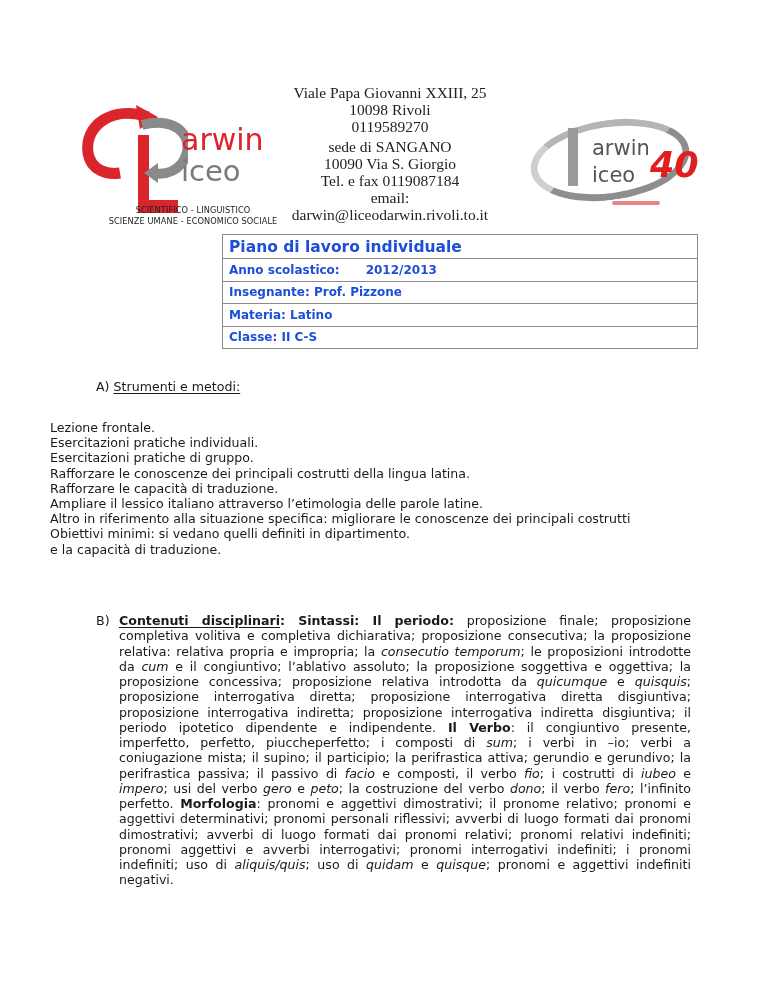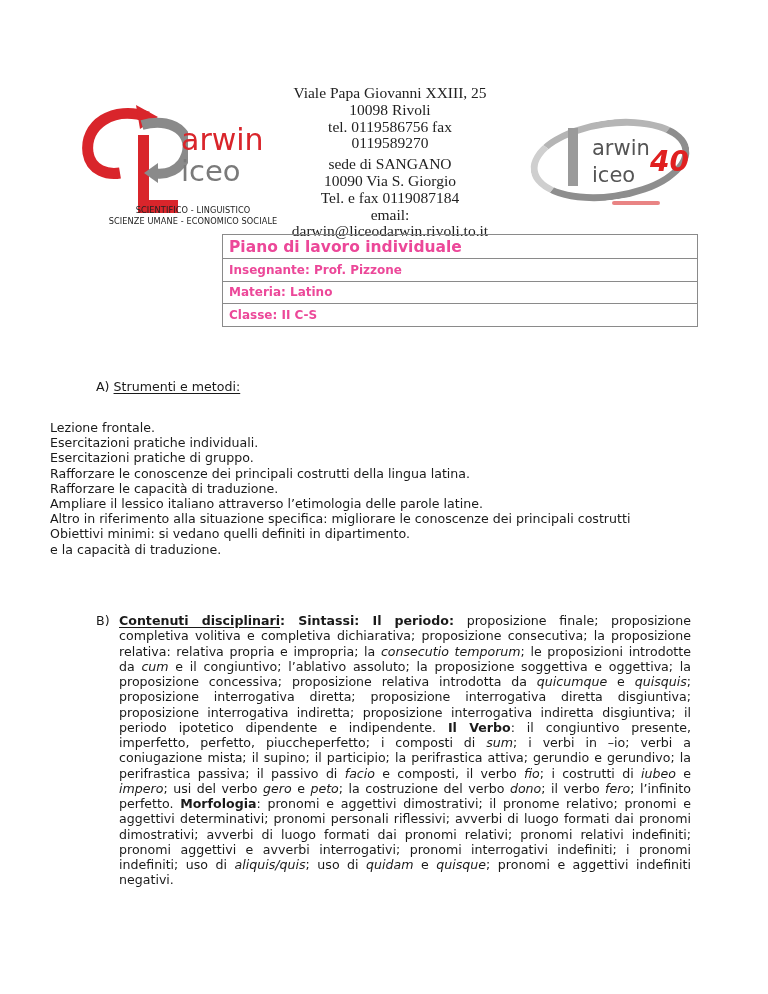--- a/index.html
+++ b/index.html
@@ -21,27 +21,27 @@
          font-family: "Liberation Serif", serif; font-size: 15.5px; line-height: 16.8px; color: #222; }
   .address .gap { height: 4px; }
 
   .logo-right { position: absolute; left: 530px; top: 110px; width: 175px; height: 110px; }
   .logo-right .ring { position: absolute; left: 0; top: 10px; width: 160px; height: 80px; border-radius: 50%;
          border: 7px solid #8e8e8e; border-left-color: #cfcfcf; border-top-color: #b5b5b5; box-sizing: border-box; transform: rotate(-8deg);}
   .logo-right .word-arwin { position: absolute; left: 62px; top: 28px; font-size: 21px; color: #555; line-height: 1; }
   .logo-right .word-iceo { position: absolute; left: 62px; top: 55px; font-size: 21px; color: #555; line-height: 1; }
   .logo-right .big-p { position: absolute; left: 38px; top: 18px; width: 10px; height: 58px; background: #9a9a9a; }
   .logo-right .num40 { position: absolute; left: 120px; top: 38px; font-family: "DejaVu Sans", sans-serif; font-weight: bold;
-         font-style: italic; font-size: 28px; color: #e02020; line-height: 1; }
+         font-style: italic; font-size: 35px; color: #e02020; line-height: 1; }
   .logo-right .stripe { position: absolute; left: 82px; top: 91px; width: 48px; height: 4px; background: #e05050; border-radius: 2px; opacity: 0.7;}
 
   
   .info-table { position: absolute; left: 222px; top: 234px; width: 476px; border-collapse: collapse;
          border: 1.5px solid #8a8a8a; }
-  .info-table td { border-top: 1.5px solid #8a8a8a; padding: 0 6px; font-weight: bold; color: #ec4899;
+  .info-table td { border-top: 1.5px solid #8a8a8a; padding: 0 6px; font-weight: bold; color: #1d4ed8;
          font-family: "DejaVu Sans", sans-serif; }
   .info-table tr:first-child td { border-top: none; }
   .info-table .title-cell { font-size: 15.5px; height: 23px; }
   .info-table .row-cell { font-size: 12px; height: 21.5px; }
   .info-table .spacer { display: inline-block; width: 26px; }
 
   
   .section-a-heading { position: absolute; left: 96px; top: 379px; font-size: 12.6px; font-weight: normal; }
   .section-a-heading .u { text-decoration: underline; text-underline-offset: 2px; }
   .list-a { position: absolute; left: 38px; top: 408px; margin: 12px; padding: 0; list-style: none;
@@ -74,21 +74,20 @@
   <span class="word-iceo">iceo</span>
 </div>
 <div class="logo-caption">
   <div>SCIENTIFICO - LINGUISTICO</div>
   <div>SCIENZE UMANE - ECONOMICO SOCIALE</div>
 </div>
 
 <div class="address">
   <div>Viale Papa Giovanni XXIII, 25</div>
   <div>10098 Rivoli</div>
-  <div>tel. 0119586756 fax</div>
   <div>0119589270</div>
   <div class="gap"></div>
   <div>sede di SANGANO</div>
   <div>10090 Via S. Giorgio</div>
   <div>Tel. e fax 0119087184</div>
   <div>email:</div>
   <div>darwin@liceodarwin.rivoli.to.it</div>
 </div>
 
 <div class="logo-right">
@@ -97,20 +96,25 @@
   <span class="word-arwin">arwin</span>
   <span class="word-iceo">iceo</span>
   <span class="num40">40</span>
   <div class="stripe"></div>
 </div>
 
 <table class="info-table">
   <tbody>
       <tr>
     <td class="title-cell">Piano di lavoro individuale</td>
+  </tr>
+  <tr>
+    <td class="row-cell">
+      <span>Anno scolastico:</span><span class="spacer"></span><span>2012/2013</span>
+    </td>
   </tr>
   <tr>
     <td class="row-cell">Insegnante: Prof. Pizzone</td>
   </tr>
   <tr>
     <td class="row-cell">Materia: Latino</td>
   </tr>
   <tr>
     <td class="row-cell">Classe: II C-S</td>
   </tr>

